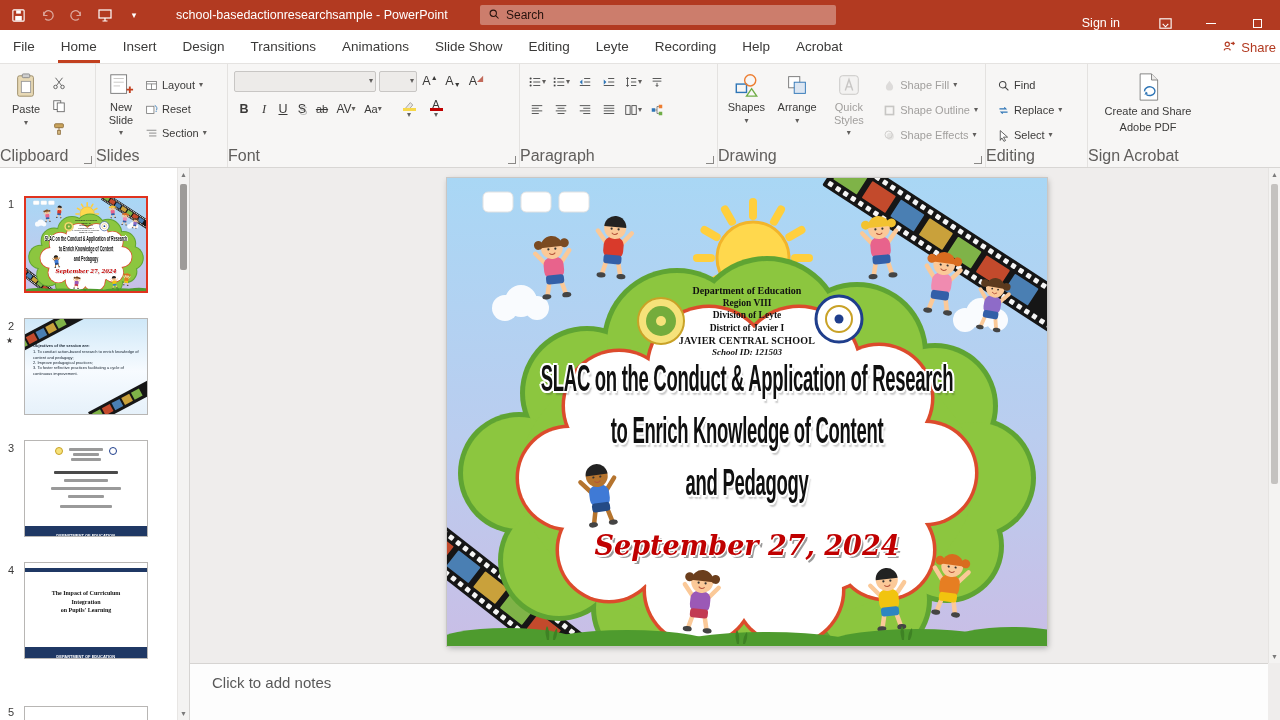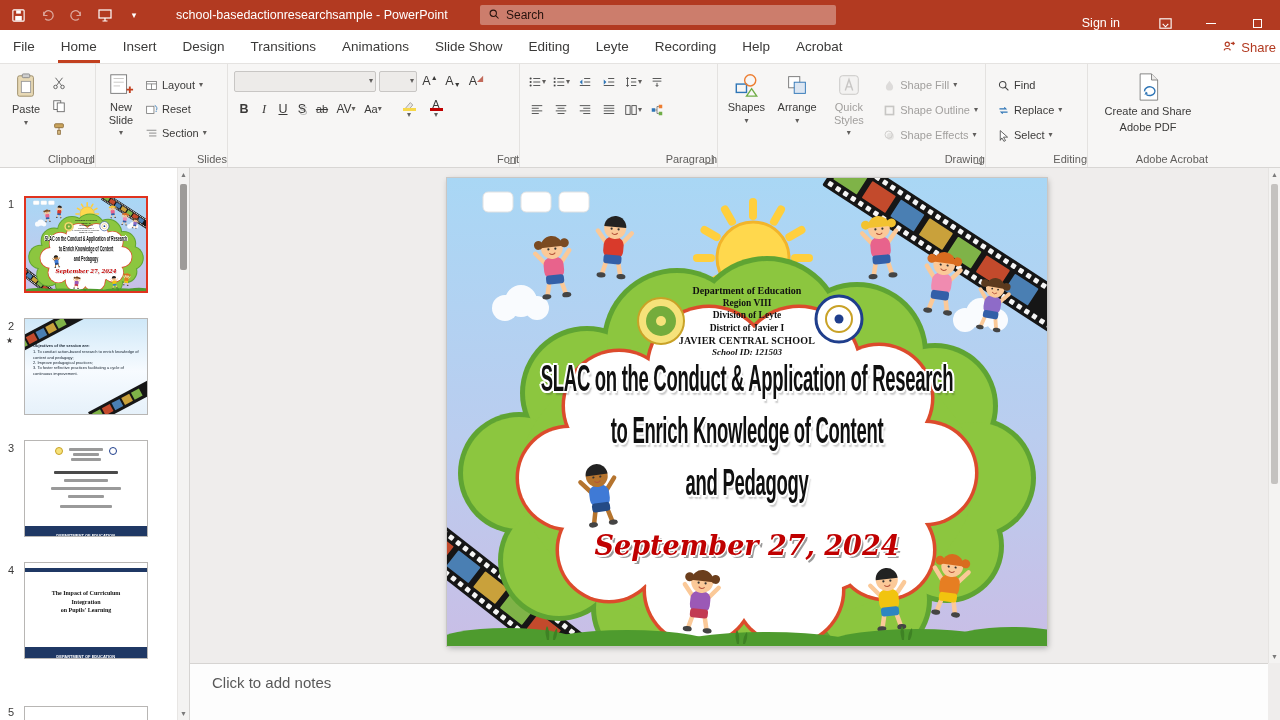--- a/index.html
+++ b/index.html
@@ -24,21 +24,21 @@
 
   
   .tabrow{position:absolute;left:0;top:30px;width:1280px;height:34px;background:#FFFFFF;display:flex;align-items:stretch;border-bottom:1px solid #E5E3E1}
   .tab{padding:0 13px;font-size:13.5px;color:#3b3a39;display:flex;align-items:center;position:relative}
   .tab.active::after{content:"";position:absolute;left:10px;right:10px;bottom:0;height:3px;background:#C2401F}
   .share{position:absolute;right:0;top:0;height:34px;display:flex;align-items:center;gap:5px;padding:0 4px 0 10px;color:#B23A21;font-size:13px}
 
   
   .ribbon{position:absolute;left:0;top:64px;width:1280px;height:104px;background:#F7F6F5;border-bottom:1px solid #D8D6D4;display:flex}
   .rgroup{position:relative;height:100%;border-right:1px solid #E4E2E0;padding:4px 4px 17px 4px;flex:none}
-  .rlabel{position:absolute;left:0;right:0;bottom:2px;text-align:right;font-size:11px;color:#605E5C;white-space:nowrap}
+  .rlabel{position:absolute;left:0;right:0;bottom:2px;text-align:left;font-size:16px;color:#605E5C;white-space:nowrap}
   .lnch{position:absolute;right:3px;bottom:3px;width:8px;height:8px;border-right:1.5px solid #8A8886;border-bottom:1.5px solid #8A8886}
   .bigbtn{display:flex;flex-direction:column;align-items:center;justify-content:flex-start;gap:3px;font-size:11px;color:#3b3a39;padding-top:4px;height:82px;text-align:center;line-height:1.15}
   .bigbtn svg{flex:none}
   .chev{font-size:8px;color:#605E5C;line-height:1}
   .smallrow{display:flex;align-items:center;gap:4px;height:22px;font-size:11px;color:#3b3a39;padding:0 3px;white-space:nowrap}
   .sbtn{width:22px;height:22px;display:flex;align-items:center;justify-content:center;border-radius:2px}
   .dis{color:#A19F9D!important}
   .dis svg{opacity:.55}
   .combo{height:21px;background:#EDEBE9;border:1px solid #C8C6C4;border-radius:2px;display:flex;align-items:center;justify-content:flex-end;padding:0 2px;color:#8a8886;font-size:9px}
   .fx{font-size:12.5px;color:#3b3a39}
@@ -484,21 +484,21 @@
       <div class="bigbtn" style="width:112px">
         <svg width="28" height="30" viewBox="0 0 32 34">
             <path d="M7 2h13l7 7v23H7z" fill="#fff" stroke="#777"></path>
             <path d="M20 2v7h7" fill="#EDEBE9" stroke="#777"></path>
             <path d="M12 22a6 5 0 1 1 2 3.5" fill="none" stroke="#2E75B6" stroke-width="1.6"></path>
             <path d="M12 26l1.5-3.8L16 24z" fill="#2E75B6"></path>
           </svg>
         <span>Create and Share</span>
         <span>Adobe PDF</span>
       </div>
-      <div class="rlabel">Adobe Acrobat</div>
+      <div class="rlabel">Sign Acrobat</div>
     </div>
 
     <div style="flex:1"></div>
   </div>
 
   <div class="thumbpanel">
 
     <span class="tnum" style="top:30px">1</span>
     <div class="thumb sel" style="top:28px">
       <div id="thumb1-holder" style="position:relative;width:120px;height:93px;overflow:hidden">

